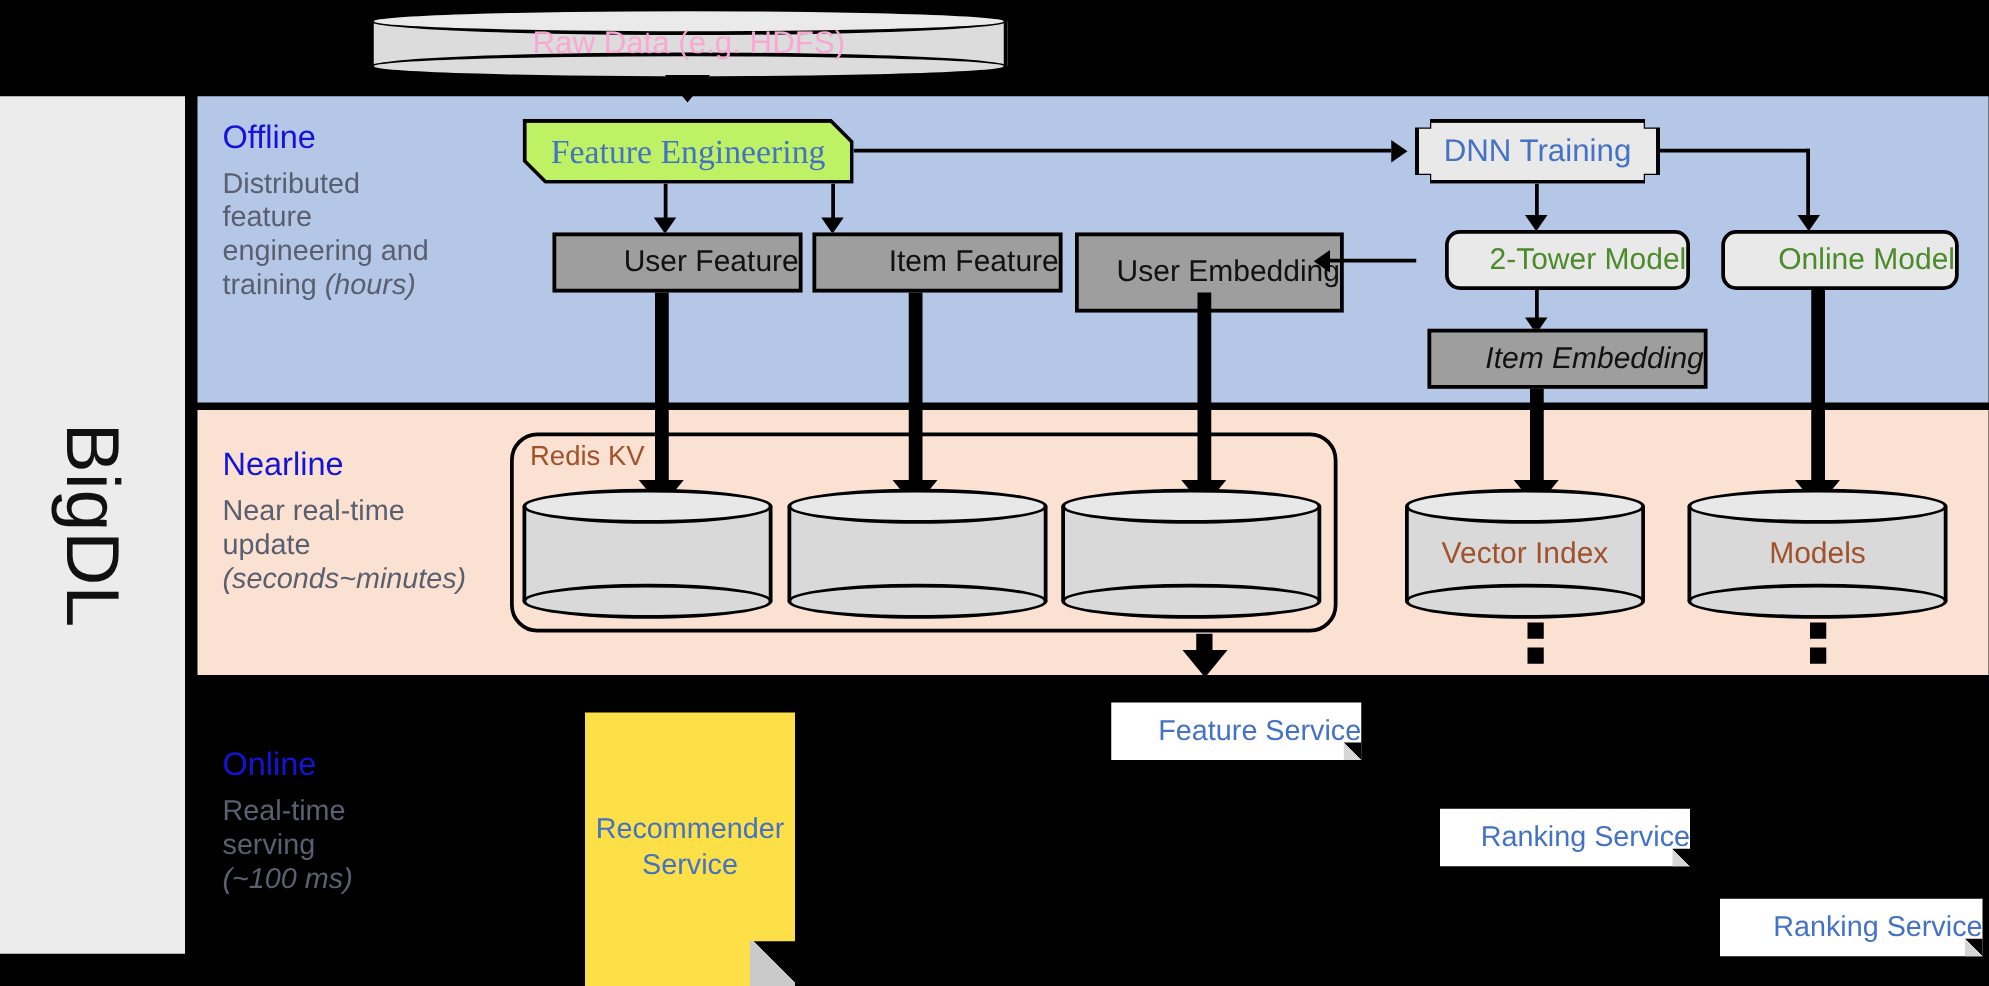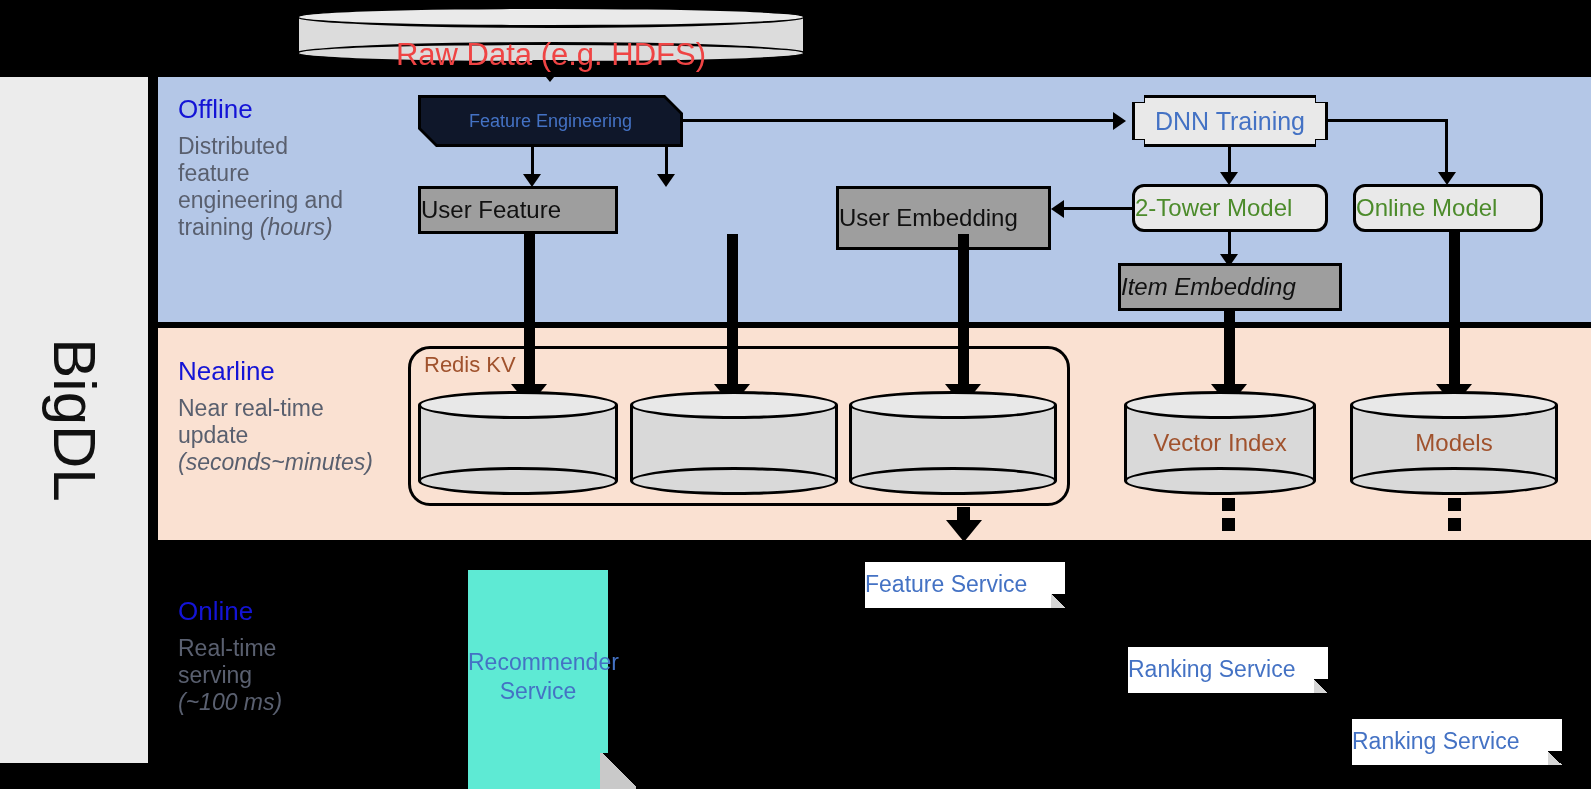--- a/index.html
+++ b/index.html
@@ -25,26 +25,26 @@
   .band-desc{font-size:23px;color:#595f6e;line-height:1.17;}
   .band-desc i{font-style:italic;}
   #cap-offline{left:178px;top:94px;}
   #cap-nearline{left:178px;top:356px;}
   #cap-online{left:178px;top:596px;}
   #cap-online .band-title{color:#1414d6;}
   #cap-online .band-desc{color:#5a6070;}
 
   
   .box{position:absolute;box-sizing:border-box;display:flex;align-items:center;
-       justify-content:flex-start;text-align:center;line-height:1.12;}
+       justify-content:flex-end;text-align:center;line-height:1.12;margin-left:24px;}
   .chamfer-outer{position:absolute;background:#000;
       clip-path:polygon(0 0, calc(100% - 18px) 0, 100% 18px, 100% 100%, 18px 100%, 0 calc(100% - 18px));}
-  .chamfer-inner{position:absolute;left:3px;top:3px;right:3px;bottom:3px;background:#0f172a;
+  .chamfer-inner{position:absolute;left:3px;top:3px;right:3px;bottom:3px;background:#bef264;
       clip-path:polygon(0 0, calc(100% - 16px) 0, 100% 16px, 100% 100%, 16px 100%, 0 calc(100% - 16px));
-      display:flex;align-items:center;justify-content:center;font-size:18px;color:#4472c4;}
+      display:flex;align-items:center;justify-content:center;font-size:27px;color:#4472c4;font-family:Liberation Serif, serif;}
 
   
   .notch-outer{position:absolute;background:#000;
       clip-path:polygon(12px 0, calc(100% - 12px) 0, calc(100% - 12px) 7px, 100% 7px,
                         100% calc(100% - 7px), calc(100% - 12px) calc(100% - 7px),
                         calc(100% - 12px) 100%, 12px 100%, 12px calc(100% - 7px),
                         0 calc(100% - 7px), 0 7px, 12px 7px);}
   .notch-inner{position:absolute;left:3px;top:3px;right:3px;bottom:3px;background:#e9e9e9;
       clip-path:polygon(10px 0, calc(100% - 10px) 0, calc(100% - 10px) 5px, 100% 5px,
                         100% calc(100% - 5px), calc(100% - 10px) calc(100% - 5px),
@@ -58,21 +58,21 @@
 
   
   .graybox{background:#9e9e9e;border:3px solid #000;font-size:24px;color:#111;}
 
   
   .svcbox{background:#fff;font-size:23px;color:#4472c4;}
   .svc-fold{position:absolute;right:0;bottom:0;width:14px;height:14px;
      background:linear-gradient(225deg,#000 0 50%,#d6d6d6 50% 100%);}
 
   
-  #recommender{position:absolute;left:468px;top:570px;width:140px;height:219px;background:#5eead4;}
+  #recommender{position:absolute;left:468px;top:570px;width:168px;height:219px;background:#fde047;}
   #recommender .txt{position:absolute;left:0;right:0;top:78px;text-align:center;
       font-size:23px;color:#4472c4;line-height:1.25;}
   #rec-fold{position:absolute;left:600px;top:753px;width:36px;height:36px;
       background:linear-gradient(225deg,#000 0 46%,#c9c9c9 46% 100%);}
 
   
   .cyl{position:absolute;}
   .cyl .body{position:absolute;left:0;right:0;top:14px;bottom:14px;background:#d9d9d9;
       border-left:3px solid #000;border-right:3px solid #000;}
   .cyl .top{position:absolute;left:0;right:0;top:0;height:28px;background:#e8e8e8;
@@ -80,21 +80,21 @@
   .cyl .bot{position:absolute;left:0;right:0;bottom:0;height:28px;background:#d9d9d9;
       border:3px solid #000;border-radius:50%;box-sizing:border-box;}
   .cyl .lbl{position:absolute;left:0;right:0;top:50%;transform:translateY(-50%);
       text-align:center;font-size:24px;color:#a0522d;z-index:3;}
 
   
   #rawdata{left:296px;top:6px;width:510px;height:58px;}
   #rawdata .body{top:11px;bottom:11px;background:#dcdcdc;}
   #rawdata .top{height:22px;background:#eaeaea;}
   #rawdata .bot{height:22px;background:#dcdcdc;}
-  #rawdata .lbl{font-size:31px;color:#ef4444;margin-top:20px;}
+  #rawdata .lbl{font-size:25px;color:#f9a8d4;}
 
   
   #redis-box{position:absolute;left:408px;top:346px;width:662px;height:160px;
      border:3px solid #000;border-radius:22px;box-sizing:border-box;background:transparent;}
   #redis-label{position:absolute;left:424px;top:352px;font-size:22px;color:#a0522d;}
 
   
   .ln{position:absolute;background:#000;}
   .thin-v{width:3px;}
   .thin-h{height:3px;}
@@ -180,20 +180,23 @@
   <div class="ln thin-v" style="left:1228px;top:147px;height:28px;"></div>
   <div class="arrow-dn" style="left:1220px;top:172px;"></div>
 
   <div class="ln thin-h" style="left:1328px;top:119px;width:120px;"></div>
   <div class="ln thin-v" style="left:1445px;top:119px;height:56px;"></div>
   <div class="arrow-dn" style="left:1438px;top:172px;"></div>
 
   <div class="box graybox" style="left:418px;top:186px;width:200px;height:48px;">
     <span>User Feature</span>
   </div>
+  <div class="box graybox" style="left:626px;top:186px;width:200px;height:48px;">
+    <span>Item Feature</span>
+  </div>
   <div class="box graybox" style="left:836px;top:186px;width:215px;height:64px;">
     <span>User Embedding</span>
   </div>
 
   <div class="box modelbox" style="left:1132px;top:184px;width:196px;height:48px;">
     <span>2-Tower Model</span>
   </div>
   <div class="box modelbox" style="left:1353px;top:184px;width:190px;height:48px;">
     <span>Online Model</span>
   </div>

